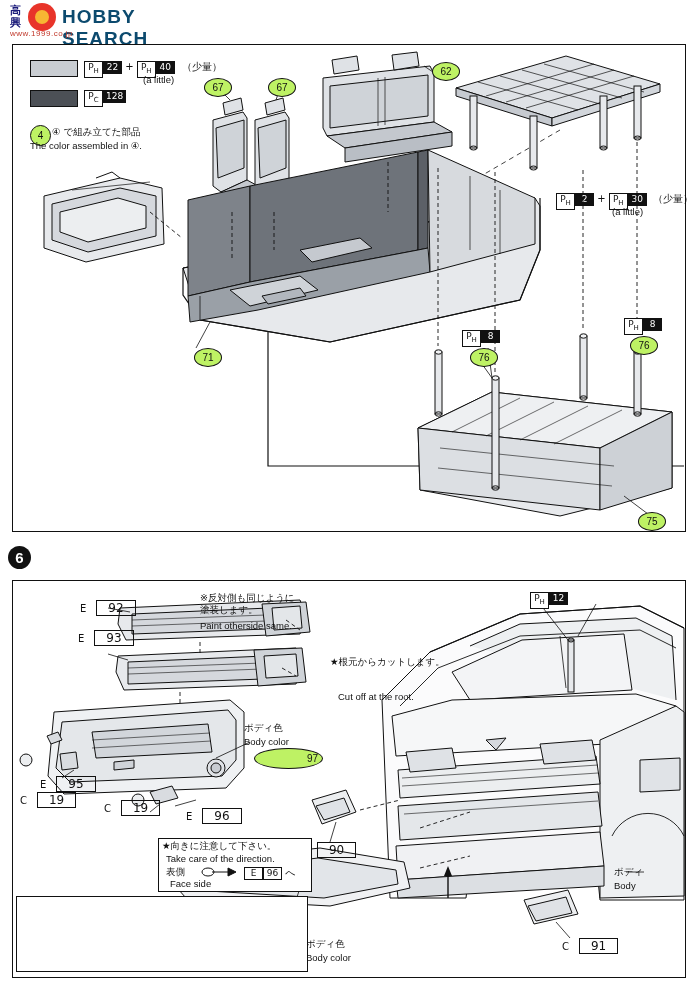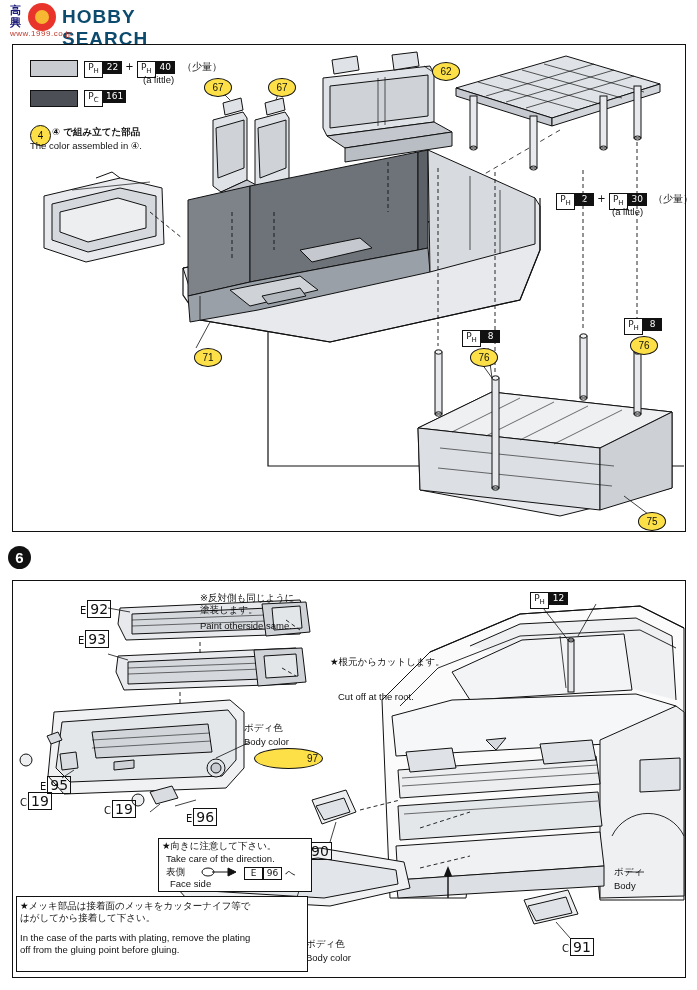--- a/index.html
+++ b/index.html
@@ -58,28 +58,28 @@
   .codebox.filled{background:#111;color:#fff;}
   .paint-line{position:absolute;font-size:10px;white-space:nowrap;font-family:"DejaVu Sans", sans-serif;}
 
   .note{position:absolute;font-size:9.5px;line-height:12px;white-space:pre-line;
         font-family:"DejaVu Sans", sans-serif;}
   .note.en{font-family:"Liberation Sans", sans-serif;}
 
   
   .callout{
     position:absolute;border:1.2px solid #111;border-radius:50%;
-    background:#fde047;font-size:10px;display:flex;align-items:center;justify-content:center;
+    background:#bef264;font-size:10px;display:flex;align-items:center;justify-content:center;
   }
   .callout.oval{width:26px;height:17px;}
   .callout.round{width:19px;height:19px;}
 
   .partlbl{position:absolute;font-size:10px;white-space:nowrap;font-family:"DejaVu Sans", sans-serif;}
   .partlbl .sq{
-    display:inline-block;border:1px solid #111;padding:0 2px;margin-left:1px;font-size:14px;
+    display:inline-block;border:1px solid #111;padding:0 11px;margin-left:10px;font-size:12px;
   }
   svg{position:absolute;left:0;top:0;overflow:visible;}
 </style>
 </head>
 <body>
 
 <div class="page">
 
   <div class="logo-wrap">
     <div class="logo-circle"></div>
@@ -95,25 +95,25 @@
 
   <div class="paint-line" style="left:84px;top:60px;">
     <span class="codebox">P<sub style="font-size:7px">H</sub></span><span class="codebox filled">22</span>
     <span>+</span>
     <span class="codebox">P<sub style="font-size:7px">H</sub></span><span class="codebox filled">40</span>
     <span style="margin-left:4px;">（少量）</span>
   </div>
   <div class="paint-line note en" style="left:143px;top:74px;">(a little)</div>
 
   <div class="paint-line" style="left:84px;top:90px;">
-    <span class="codebox">P<sub style="font-size:7px">C</sub></span><span class="codebox filled">161</span>
+    <span class="codebox">P<sub style="font-size:7px">C</sub></span><span class="codebox filled">128</span>
   </div>
 
   <div class="callout round" style="left:30px;top:125px;">4</div>
-  <div class="note" style="left:52px;top:126px;font-weight:bold;">④ で組み立てた部品</div>
+  <div class="note" style="left:52px;top:126px;">④ で組み立てた部品</div>
   <div class="note en" style="left:30px;top:140px;">The color assembled in ④.</div>
 
   <div class="paint-line" style="left:556px;top:192px;">
     <span class="codebox">P<sub style="font-size:7px">H</sub></span><span class="codebox filled">2</span>
     <span>+</span>
     <span class="codebox">P<sub style="font-size:7px">H</sub></span><span class="codebox filled">30</span>
     <span style="margin-left:3px;">（少量）</span>
   </div>
   <div class="note en" style="left:612px;top:206px;">(a little)</div>
 
@@ -423,18 +423,14 @@
   </div>
   <svg width="697" height="990" style="pointer-events:none">
     <g stroke="#111" stroke-width="1" fill="none">
       <path d="M212,872 L232,872"></path>
       <path d="M228,868 L236,872 L228,876 Z" fill="#111"></path>
       <ellipse cx="208" cy="872" rx="6" ry="4"></ellipse>
     </g>
   </svg>
 
   <div class="panel-inner" style="left:16px;top:896px;width:290px;height:74px;"></div>
-  <div class="note" style="left:20px;top:900px;">★メッキ部品は接着面のメッキをカッターナイフ等で
-はがしてから接着して下さい。</div>
-  <div class="note en" style="left:20px;top:932px;">In the case of the parts with plating, remove the plating
-off from the gluing point before gluing.</div>
 
 </div>
 
 </body></html>

